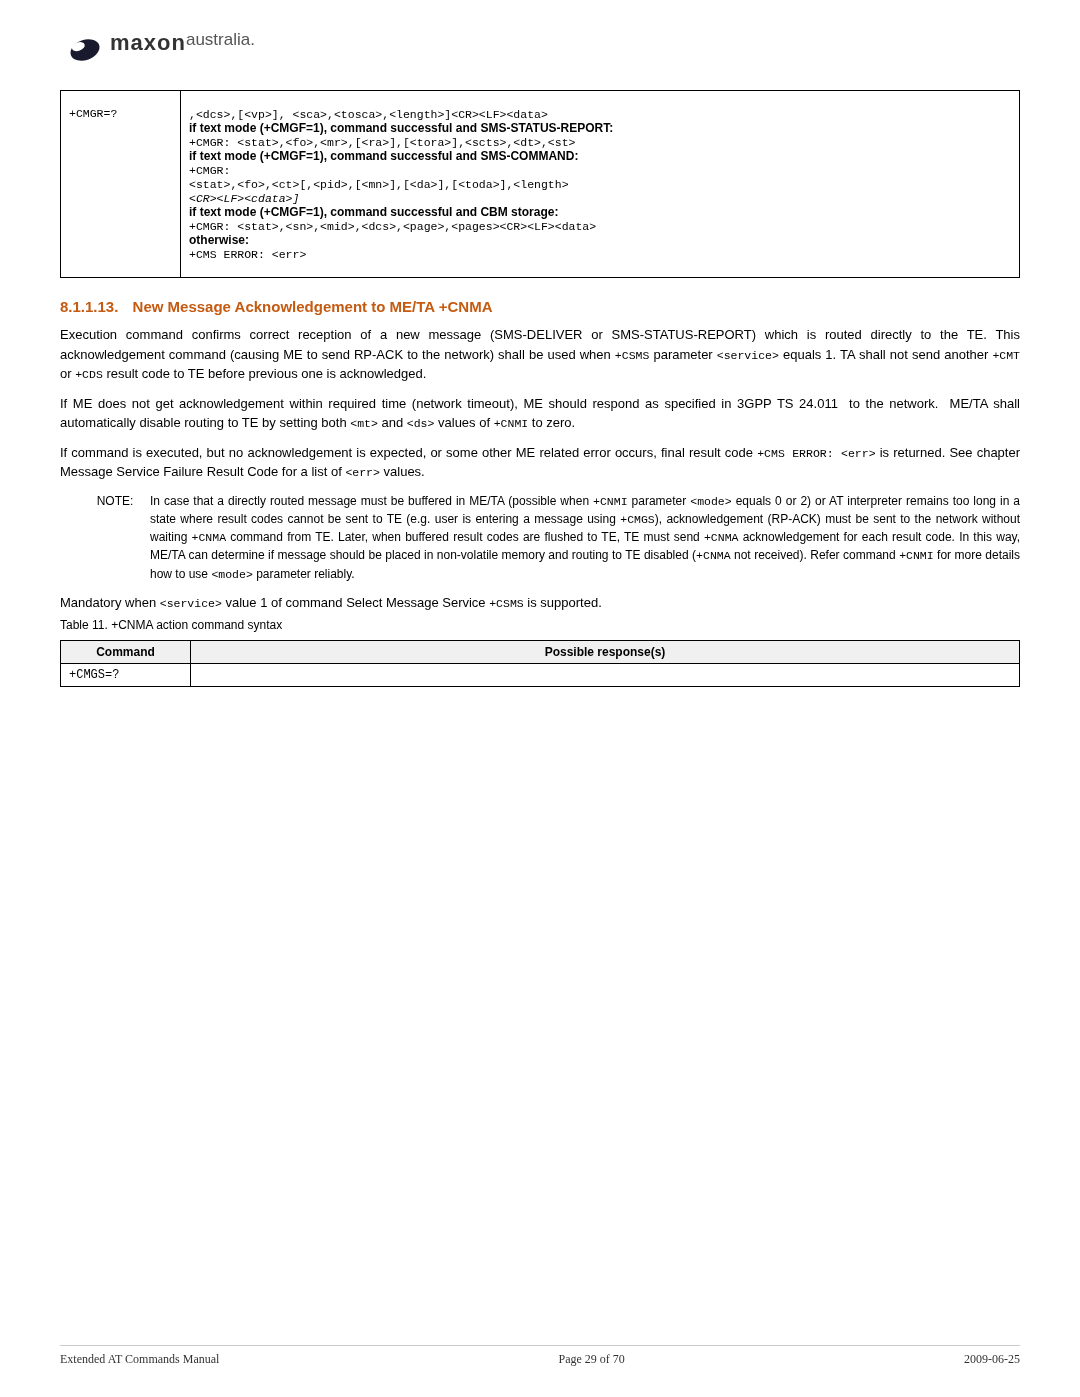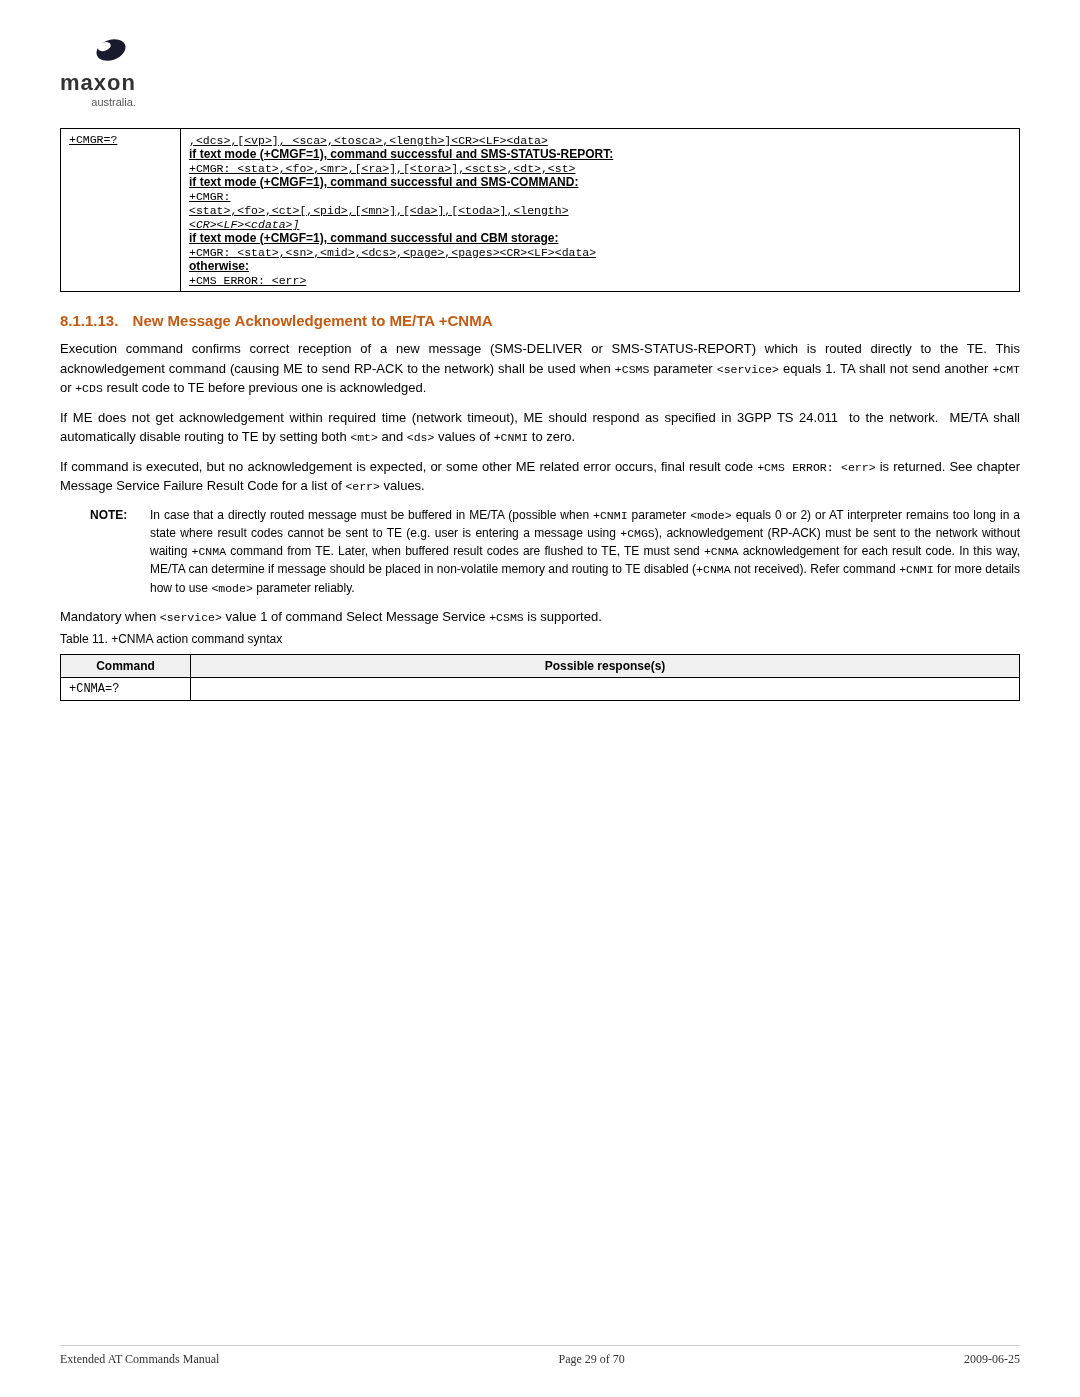--- a/index.html
+++ b/index.html
@@ -12,51 +12,50 @@
       min-height: 1397px;
       padding: 30px 60px;
     }
     .header {
       display: flex;
       align-items: center;
       margin-bottom: 20px;
     }
     .logo-container {
       display: flex;
-      flex-direction: column;
-      align-items: flex-end;
+      flex-direction: row;
+      align-items: flex-start;
     }
     .logo-icon {
       width: 50px;
       height: 40px;
     }
     .logo-text {
       font-size: 22px;
       font-weight: bold;
       color: #333;
       font-family: Arial, sans-serif;
       letter-spacing: 1px;
     }
     .logo-sub {
-      font-size: 11px;
+      font-size: 17px;
       color: #555;
     }
 
     
     .top-table {
       width: 100%;
       border-collapse: collapse;
       margin-bottom: 20px;
       font-size: 12px;
     }
     .top-table td {
       border: 1px solid #000;
-      padding: 4px 8px;
+      padding: 16px 8px;
       vertical-align: top;
-      text-decoration: underline;
     }
     .top-table .left-cell {
       width: 120px;
       vertical-align: top;
     }
     code, .mono {
       font-family: 'Courier New', monospace;
       font-size: 11.5px;
     }
     .bold { font-weight: bold; }
@@ -83,22 +82,23 @@
 
     
     .note-block {
       margin: 10px 0 10px 30px;
       display: flex;
       gap: 10px;
       font-size: 12px;
       line-height: 1.5;
     }
     .note-label {
-      font-weight: bold;
+      font-weight: normal;
       min-width: 50px;
+      text-align: center;
     }
     .note-text {
       flex: 1;
       text-align: justify;
     }
 
     
     .main-table {
       width: 100%;
       border-collapse: collapse;
@@ -216,21 +216,21 @@
 
 <table class="main-table">
   <thead>
     <tr>
       <th class="cmd-cell">Command</th>
       <th>Possible response(s)</th>
     </tr>
   </thead>
   <tbody>
     <tr>
-      <td class="cmd-cell mono">+CNMA=?</td>
+      <td class="cmd-cell mono">+CMGS=?</td>
       <td></td>
     </tr>
   </tbody>
 </table>
 
 <div class="page-footer">
   <span>Extended AT Commands Manual</span>
   <span>Page 29 of 70</span>
   <span>2009-06-25</span>
 </div>

